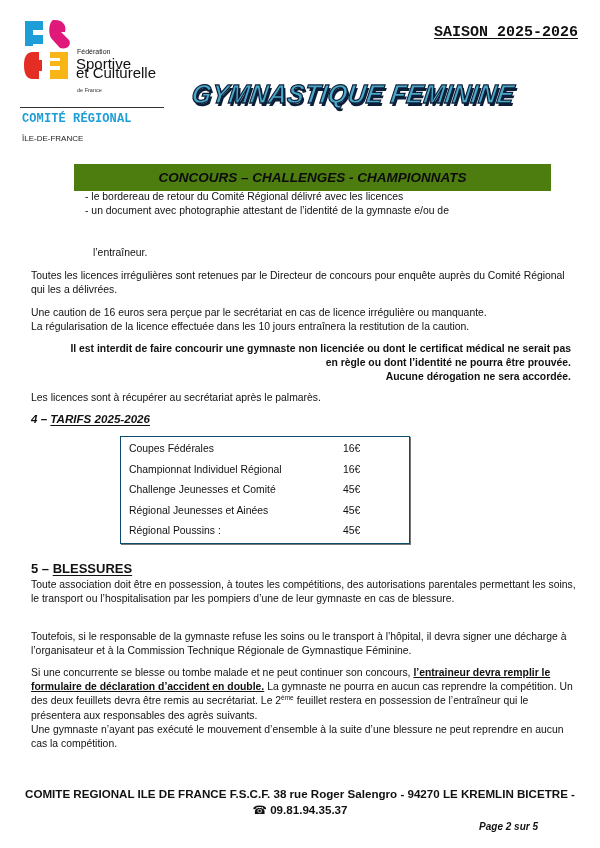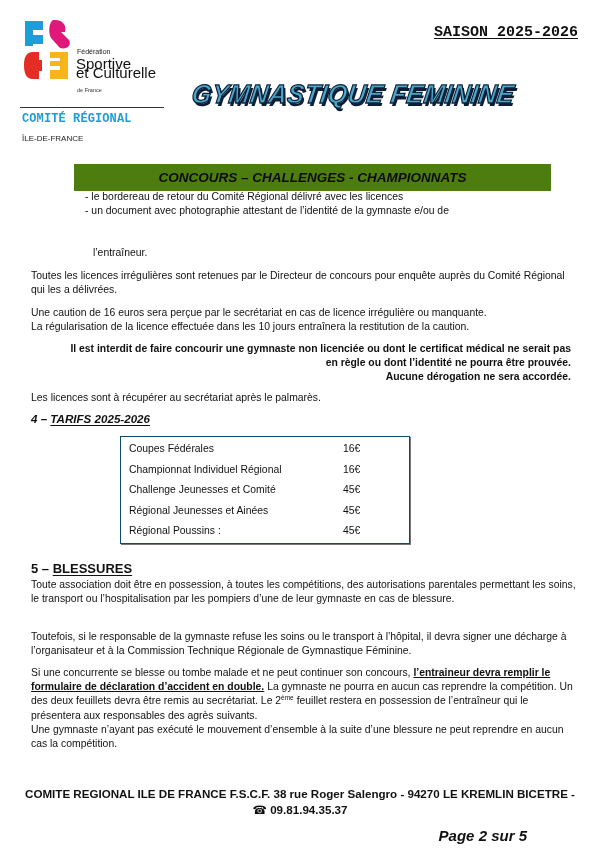--- a/index.html
+++ b/index.html
@@ -46,21 +46,21 @@
 
   .h5 { left: 31px; top: 561px; font-size: 13px; font-weight: bold; }
   .h5 u { text-underline-offset: 2px; }
   .p6 { left: 31px; top: 578px; width: 545px; }
   .p7 { left: 31px; top: 630px; width: 545px; }
   .p8 { left: 31px; top: 666px; width: 545px; }
   .p8 b { text-decoration: underline; }
   .p8 sup { font-size: 6.5px; line-height: 0; vertical-align: 4px; }
 
   .footer { left: 0; top: 786px; width: 600px; text-align: center; font-size: 11.6px; line-height: 16px; font-weight: bold; }
-  .page-num { right: 73px; top: 821px; font-size: 15px; font-weight: bold; font-style: italic; margin-top: 6px; }
+  .page-num { right: 62px; top: 821px; font-size: 10px; font-weight: bold; font-style: italic; }
 </style>
 </head>
 <body>
 
 <div class="abs logo">
   <svg class="logo-shapes" viewBox="0 0 50 62">
 
     <path d="M2 3 H20 V12 H10 V17 H20 V26 H10 V28 H2 Z" fill="#1e9ed8"></path>
 
     <path d="M30 2 C40 1 44 8 42 14 L38 14 L46 22 C49 27 44 32 37 30 L28 20 C25 15 26 4 30 2 Z" fill="#e0187a"></path>

